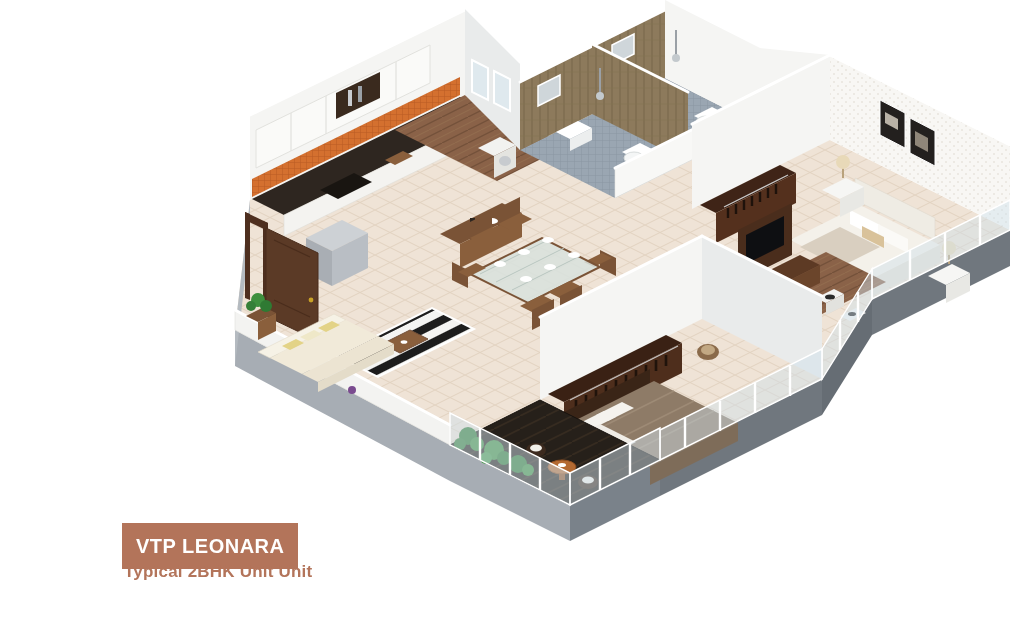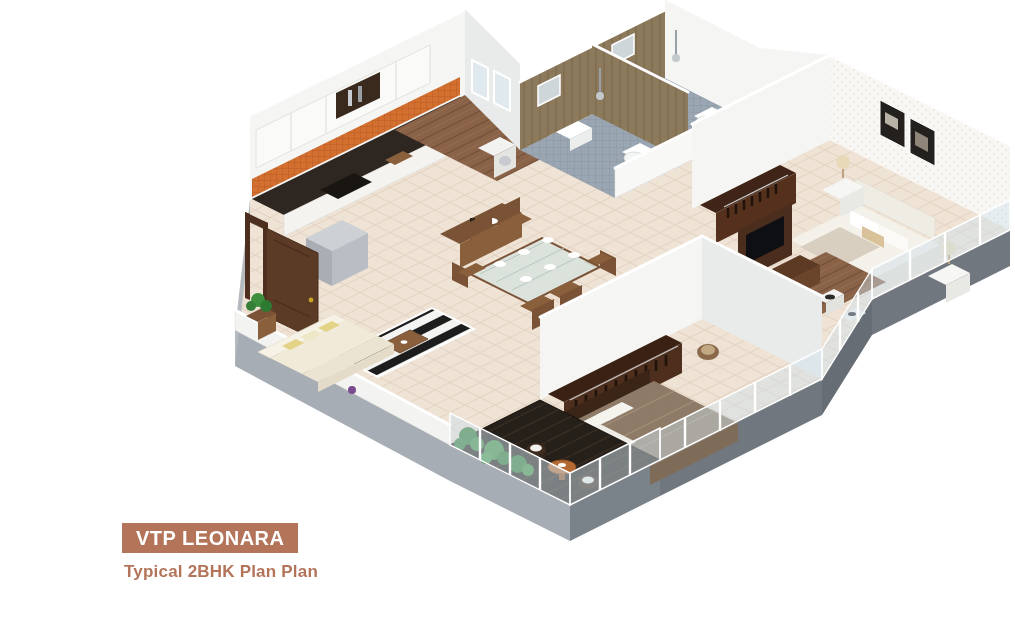--- a/index.html
+++ b/index.html
@@ -1,20 +1,20 @@
 <!DOCTYPE html>
 <html><head>
 <meta charset="utf-8">
 <style>
   html,body{margin:0;padding:0;background:#ffffff;}
   .stage{position:relative;width:1015px;height:640px;background:#ffffff;overflow:hidden;
          font-family:"Liberation Sans",sans-serif;}
   .plan-svg{position:absolute;left:0;top:0;}
   .badge{position:absolute;left:122px;top:523px;height:30px;display:flex;align-items:center;
-         padding:0 14px;font-size:20px;font-weight:bold;letter-spacing:.5px;}
+         padding:8px 14px;font-size:20px;font-weight:bold;letter-spacing:.5px;}
   .subtitle{position:absolute;left:124px;top:562px;font-size:17px;font-weight:bold;letter-spacing:.2px;}
   
   .wall{fill:#f5f5f3;}
   .wall-shade{fill:#e9ebeb;}
   .wall-top{stroke:#ffffff;stroke-width:3;stroke-linecap:round;}
 </style>
 </head>
 <body>
 
 <div class="stage">
@@ -381,15 +381,15 @@
       <path d="M480,428 v32 M510,443 v32 M540,458 v32" stroke="#ffffff" stroke-width="2.4"></path>
     </g>
     <g>
       <polygon points="570,473 660,428 660,460 570,505" fill="#cfe0ea" fill-opacity=".5" stroke="#ffffff" stroke-width="1.4"></polygon>
       <path d="M600,458 v32 M630,443 v32" stroke="#ffffff" stroke-width="2.4"></path>
     </g>
   </g>
 </svg>
 
 <div class="badge" style="background: rgb(179, 116, 90); color: rgb(255, 255, 255);">VTP LEONARA</div>
-<div class="subtitle" style="color: rgb(179, 116, 90);">Typical 2BHK Plan Plan</div>
+<div class="subtitle" style="color: rgb(179, 116, 90);">Typical 2BHK Unit Unit</div>
 
 </div>
 
 </body></html>

